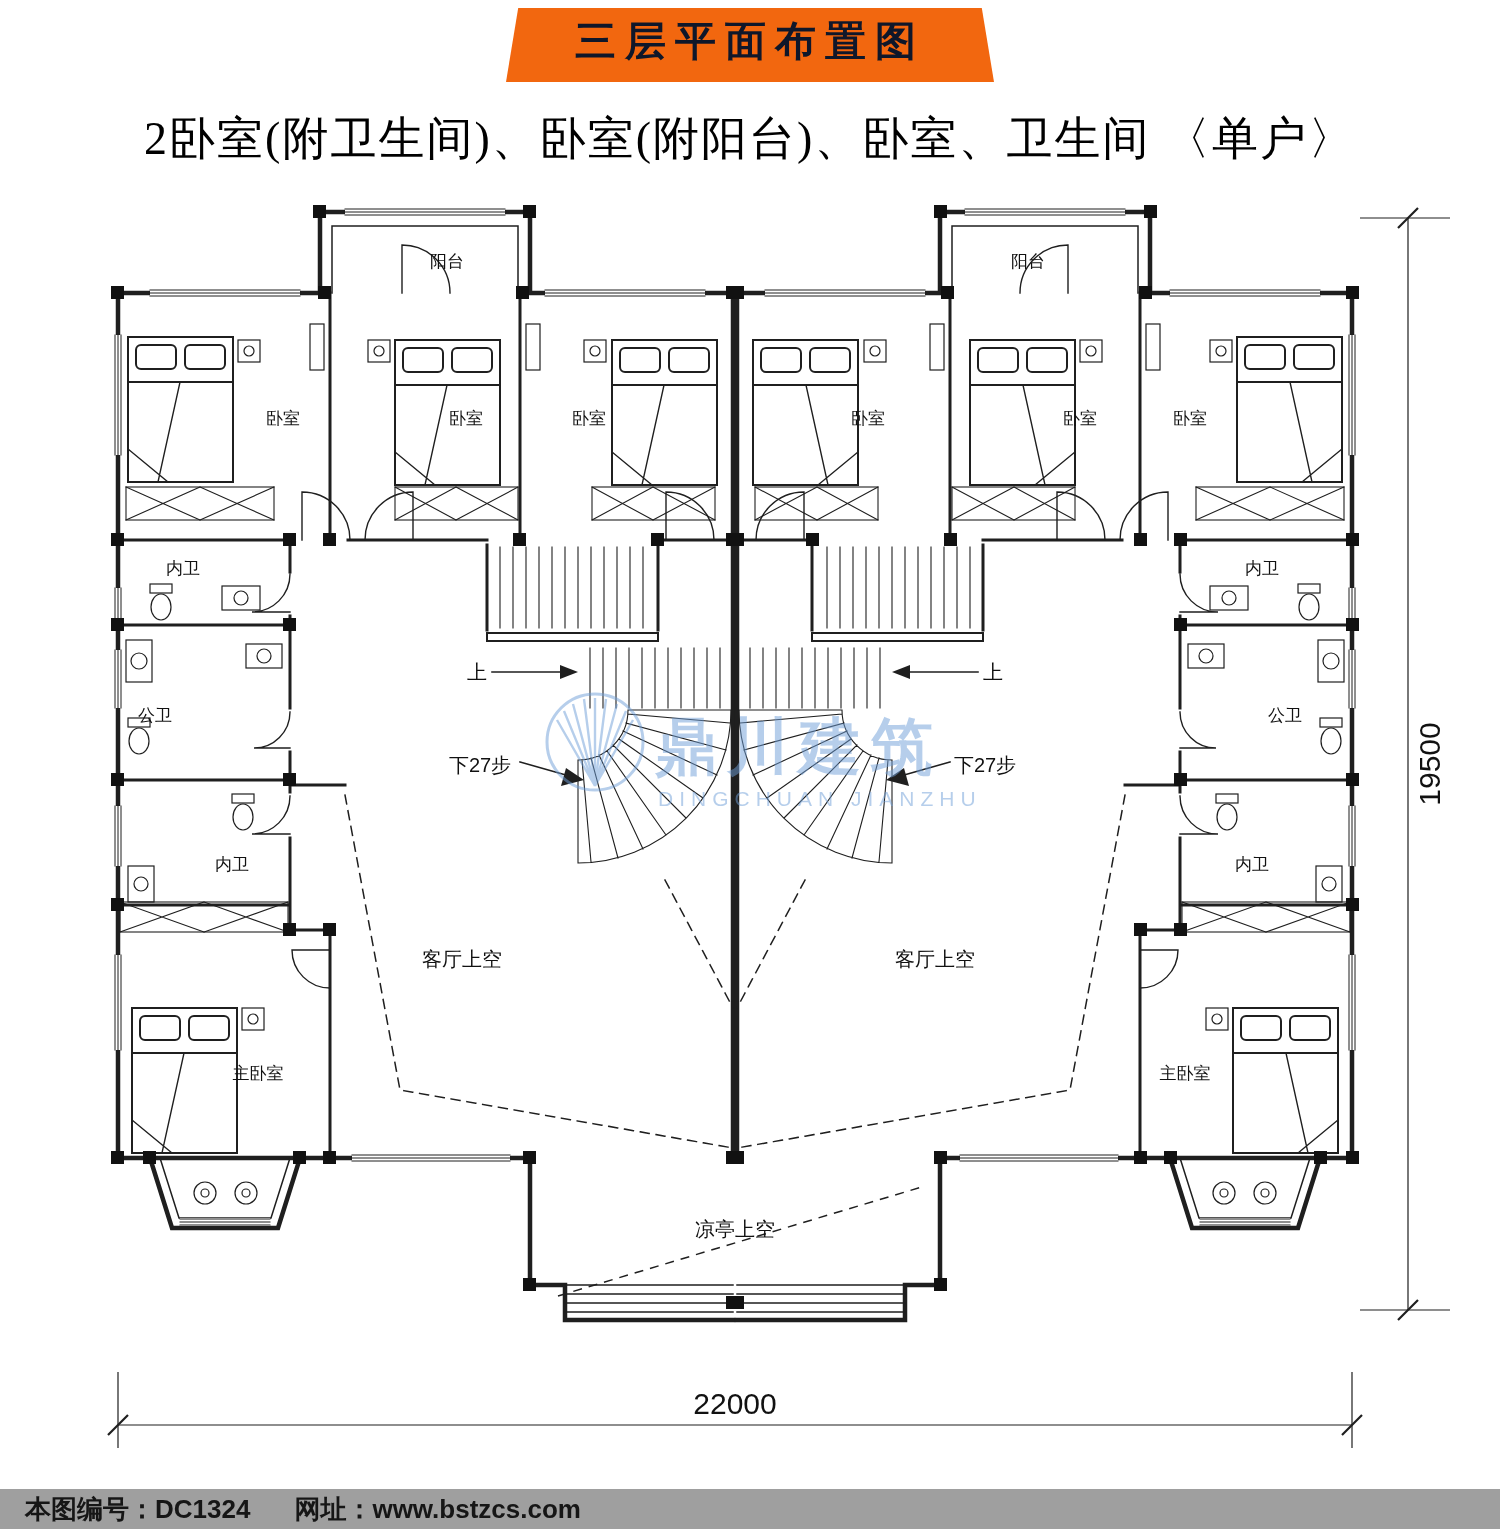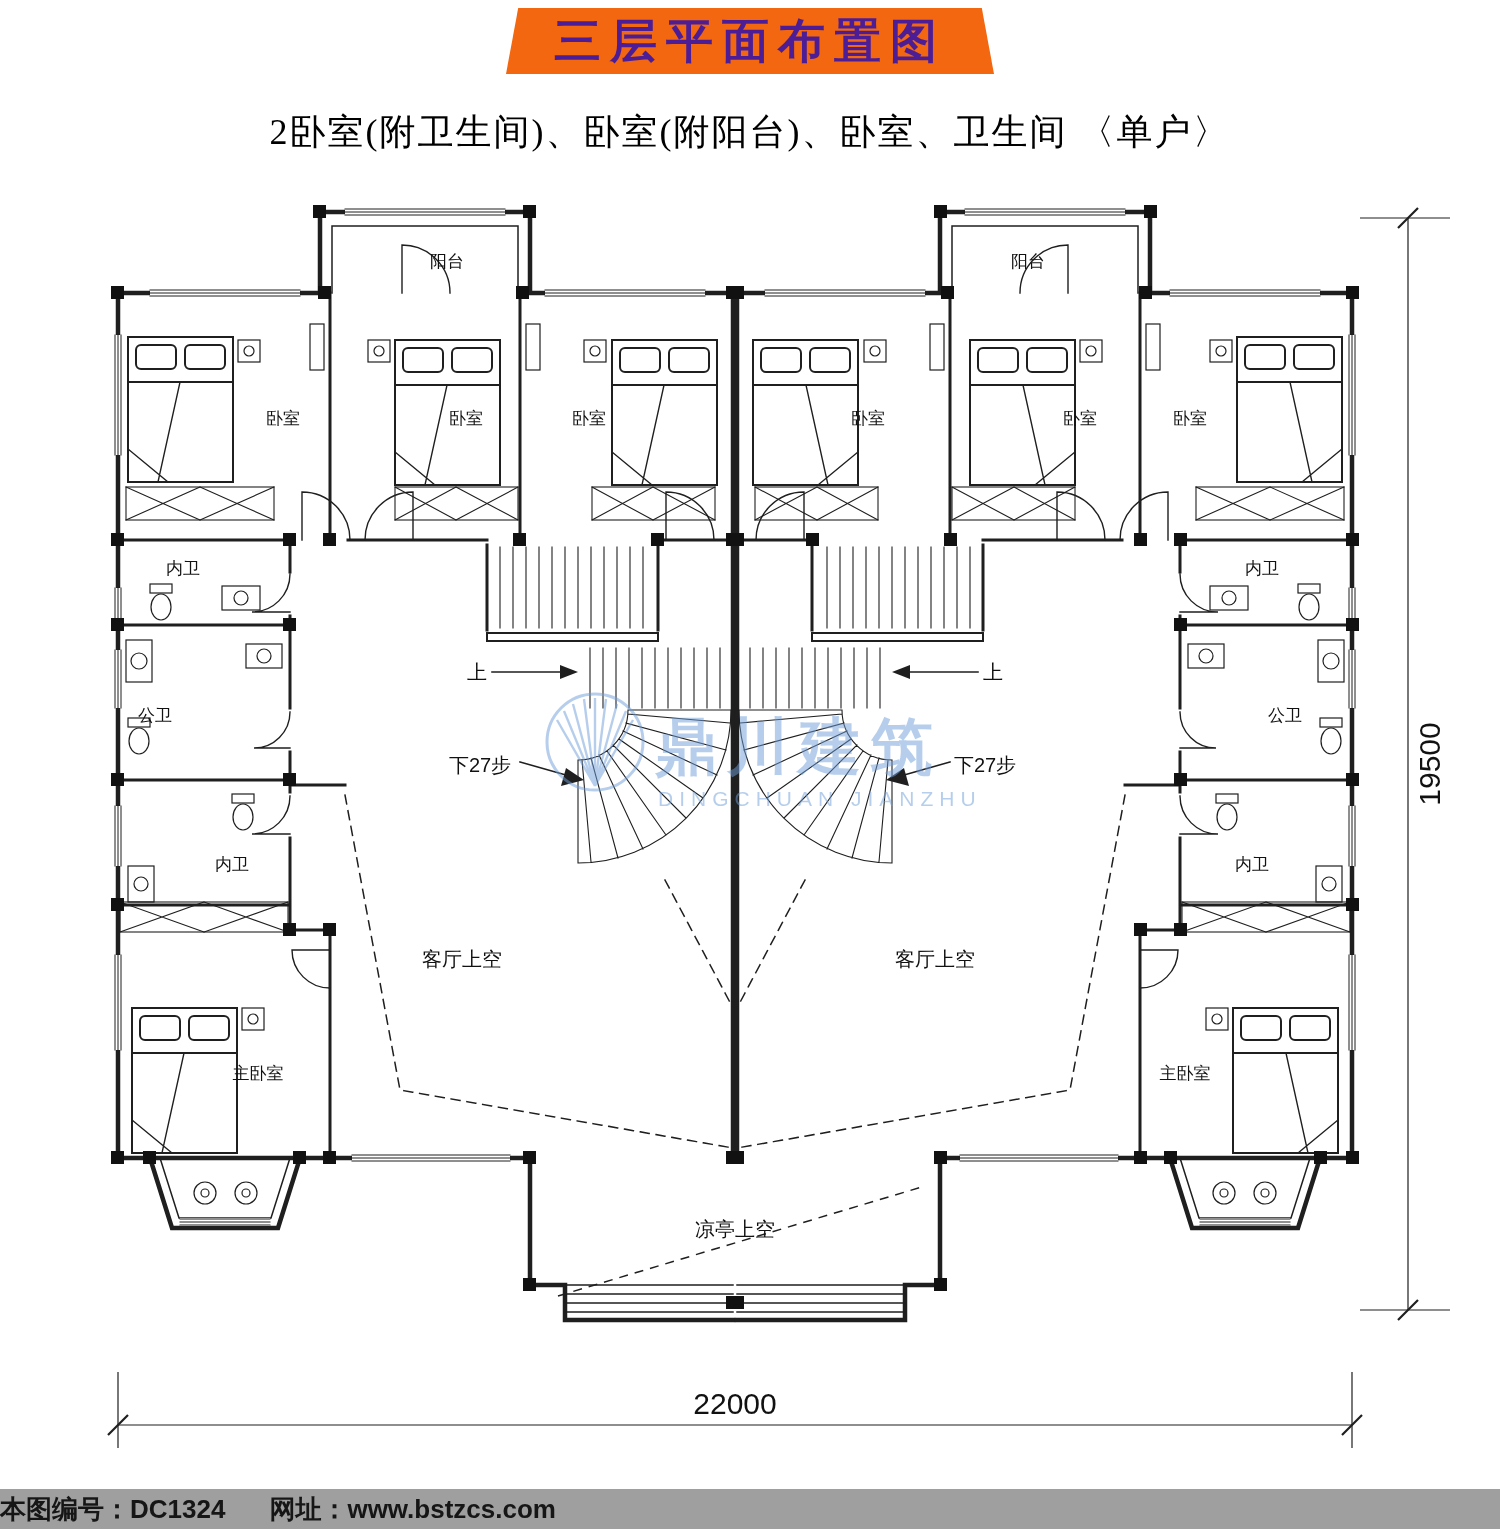--- a/index.html
+++ b/index.html
@@ -1,25 +1,25 @@
 <!DOCTYPE html>
 <html><head>
 <meta charset="utf-8">
 <style>
   html,body{margin:0;padding:0;background:#fff;width:1500px;height:1529px;position:relative;
     font-family:"Liberation Sans", sans-serif;}
-  .banner{position:absolute;top:8px;left:50%;transform:translateX(-50%);width:488px;height:66px;
-    background:#f2670f;color:#4c1d95;font-size:47px;font-weight:bold;letter-spacing:9px;
+  .banner{position:absolute;top:8px;left:50%;transform:translateX(-50%);width:488px;height:74px;
+    background:#f2670f;color:#0f172a;font-size:41px;font-weight:bold;letter-spacing:9px;
     text-align:center;line-height:66px;
     clip-path:polygon(2.5% 0,97.5% 0,100% 100%,0 100%);}
   .subtitle{position:absolute;top:108px;left:0;width:100%;text-align:center;color:#000;
-    font-family:"Liberation Serif", serif;font-size:36px;letter-spacing:2px;}
+    font-family:"Liberation Serif", serif;font-size:46px;letter-spacing:2px;}
   svg.plan{position:absolute;left:0;top:0;width:1500px;height:1529px;}
   .footer{position:absolute;left:0;bottom:0;width:100%;height:40px;background:#9f9f9f;
-    display:flex;align-items:center;gap:44px;padding-left:0;box-sizing:border-box;
+    display:flex;align-items:center;gap:44px;padding-left:25px;box-sizing:border-box;
     font-size:26px;font-weight:bold;color:#161616;white-space:nowrap;}
   text{font-family:"Liberation Sans", sans-serif;fill:#111;}
   .lbl{font-size:20px;}
   .lbl-sm{font-size:17px;}
   .dim{font-size:30px;}
   .wm{fill:#6f9fd8;}
 </style>
 </head>
 <body>
 

